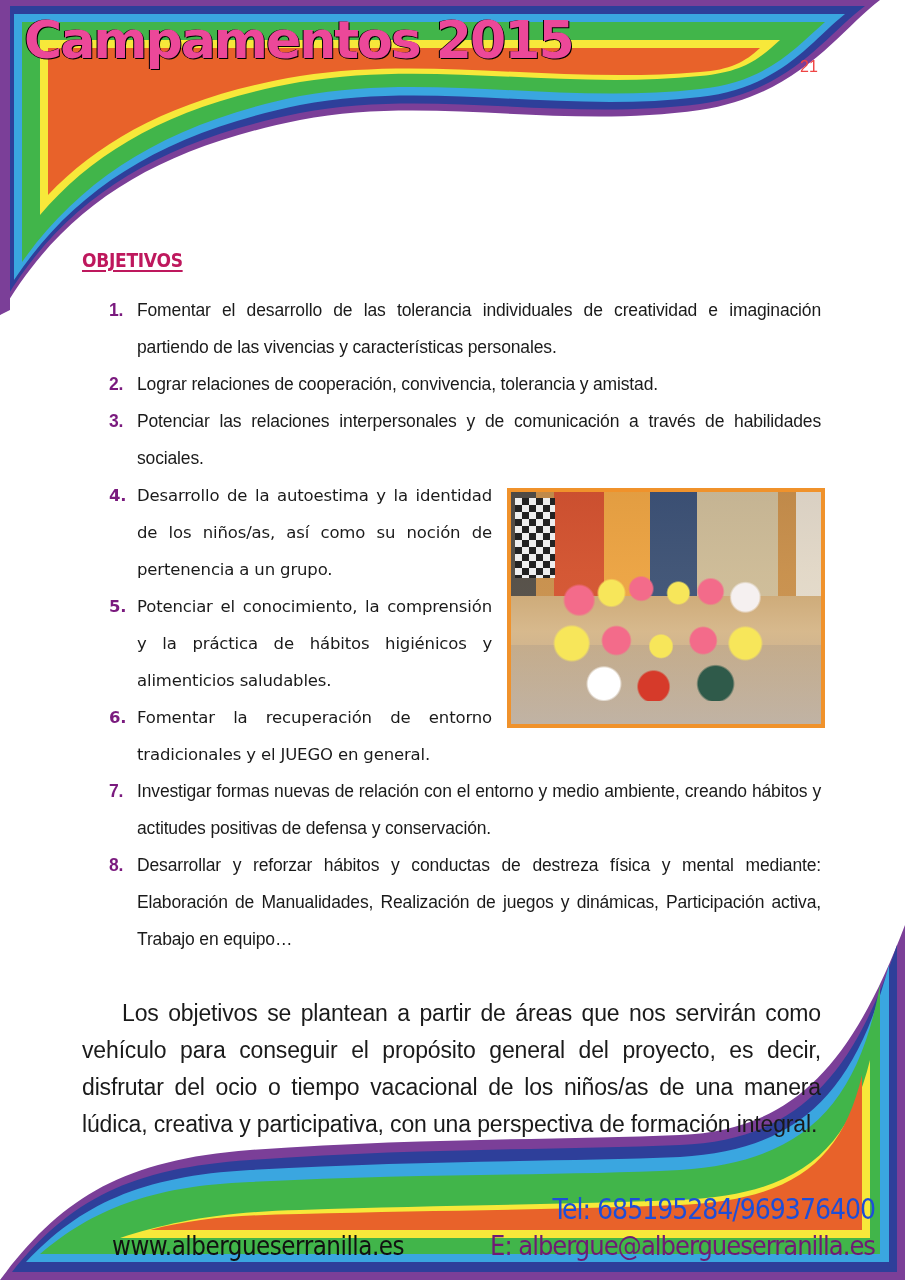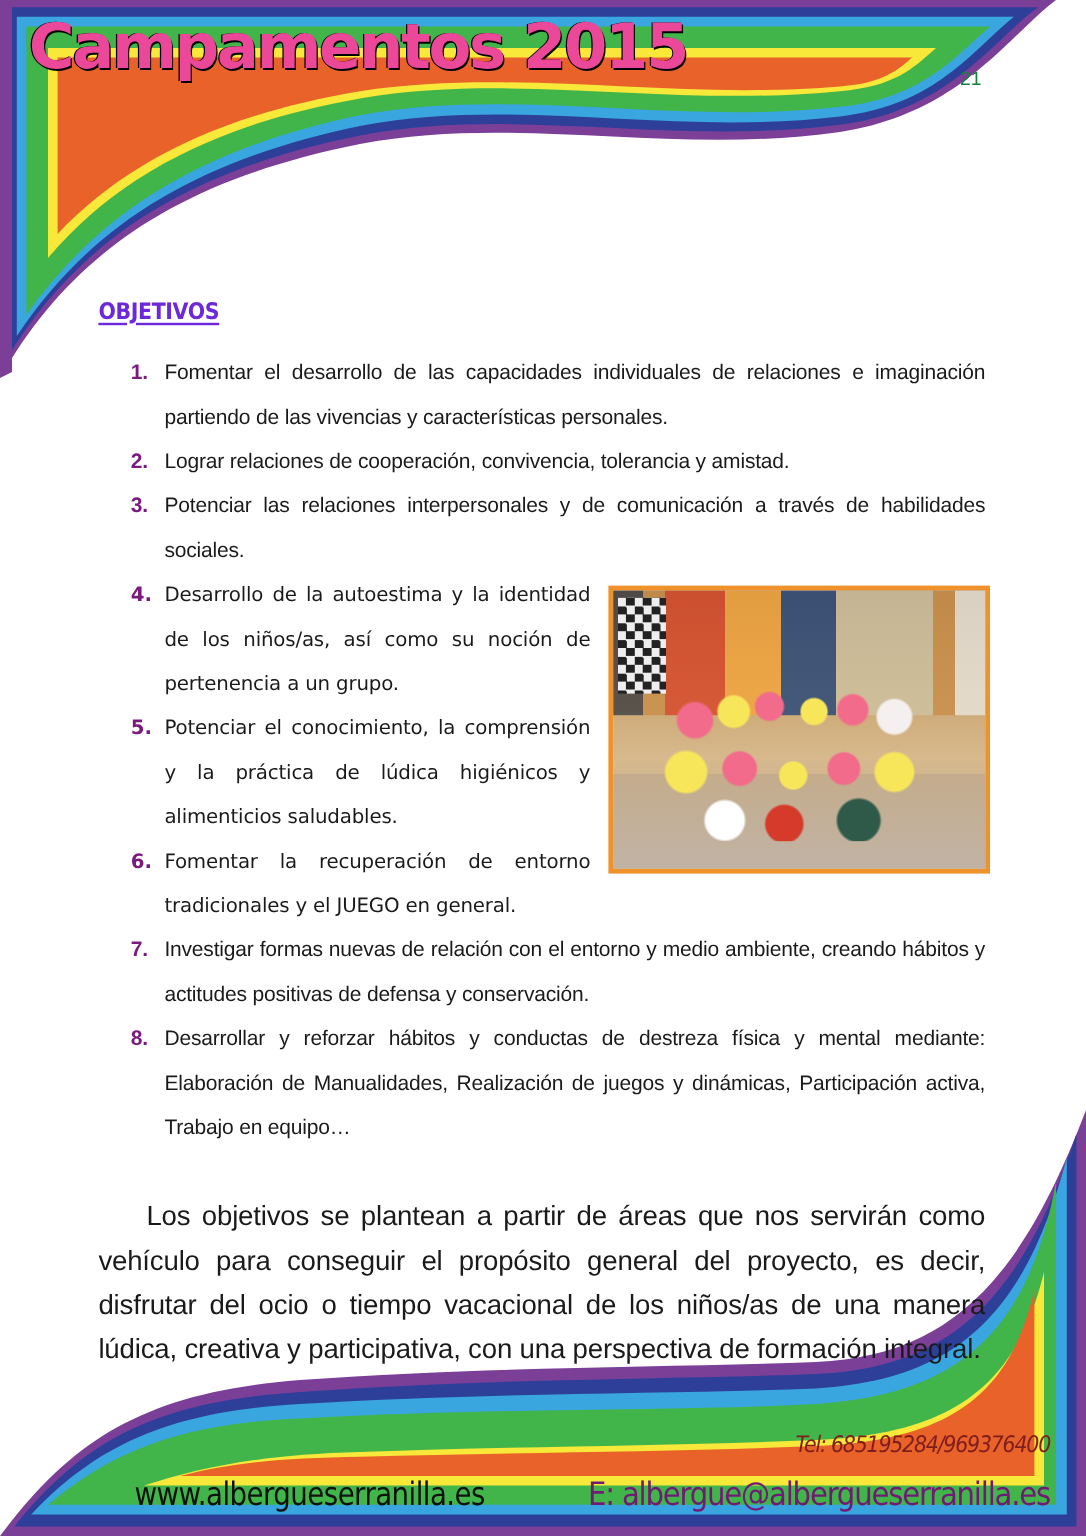--- a/index.html
+++ b/index.html
@@ -3,23 +3,23 @@
 <meta charset="utf-8">
 <style>
   html, body { margin: 0; padding: 0; }
   body { width: 905px; height: 1280px; position: relative; overflow: hidden; background: #ffffff;
          font-family: "DejaVu Sans", sans-serif; color: #1a1a1a; }
   .deco { position: absolute; left: 0; top: 0; width: 905px; height: 1280px; pointer-events: none; }
   .title { position: absolute; left: 24px; top: 14px; font-family: "DejaVu Sans", sans-serif; font-weight: bold;
            font-size: 52px; letter-spacing: -2px; color: #ec4899; line-height: 1;
            text-shadow: 1px 1px 0 #000, -1px 0 0 #000; }
   .page-num { position: absolute; left: 800px; top: 58px; font-family: "Liberation Sans", sans-serif;
-              font-size: 16px; color: #15803d; }
+              font-size: 16px; color: #ef4444; }
   .heading { position: absolute; left: 82px; top: 249px; font-family: "DejaVu Sans Condensed", "DejaVu Sans", sans-serif;
-             font-weight: bold; font-size: 19px; color: #6d28d9; text-decoration: underline; text-underline-offset: 3px;
+             font-weight: bold; font-size: 19px; color: #be185d; text-decoration: underline; text-underline-offset: 3px;
              text-decoration-thickness: 2px; letter-spacing: -0.3px; }
   .list { position: absolute; left: 0; top: 0; width: 905px; }
   .item { position: absolute; left: 109px; font-size: 17.5px; line-height: 37px; }
   .num { position: absolute; left: 0; top: 0; color: #7a1a7e; font-weight: bold; }
   .txt { display: block; margin-left: 28px; text-align: justify; }
   .cond { font-family: "Liberation Sans Narrow", "Liberation Sans", sans-serif; letter-spacing: -0.15px; }
   .photo { position: absolute; left: 507px; top: 488px; width: 310px; height: 232px; border: 4px solid #f0922b;
            overflow: hidden; background: linear-gradient(180deg, #8c6a4a 0%, #c9a36e 35%, #d7b98d 60%, #b7a493 100%); }
   .photo .wall { position:absolute; left:0; top:0; width:100%; height:45%;
                  background: linear-gradient(90deg,#444 0 8%, #c98f4a 8% 14%, #d64b2b 14% 30%, #f2a640 30% 45%, #2c4a7a 45% 60%, #cfc1a0 60% 86%, #c98f4a 86% 92%, #e7e2d8 92% 100%); opacity:.85; }
@@ -42,21 +42,21 @@
                    radial-gradient(circle at 45% 90%, #d63a2a 0 8%, transparent 9%),
                    radial-gradient(circle at 70% 88%, #2f5a4a 0 8%, transparent 9%);
                    }
   .photo .steps { position:absolute; left:0; bottom:0; width:100%; height:34%;
                   background: linear-gradient(180deg,#b9a48a 0%, #c8bfb2 100%); opacity:.55; }
   .para { position: absolute; left: 82px; top: 995px; width: 739px; font-size: 23px; line-height: 37px;
           text-align: justify; text-indent: 40px; }
   .footer-web { position: absolute; left: 112px; top: 1230px; font-family: "DejaVu Sans Condensed", "DejaVu Sans", sans-serif;
                 font-size: 27px; color: #111; letter-spacing: -0.5px; transform: scaleX(0.95); transform-origin: left; }
   .footer-tel { position: absolute; right: 30px; top: 1193px; font-family: "DejaVu Sans Condensed", "DejaVu Sans", sans-serif;
-                font-size: 19px; color: #7f1d1d; letter-spacing: -1px; font-style: italic; }
+                font-size: 28px; color: #1d4ed8; letter-spacing: -1px; }
   .footer-mail { position: absolute; right: 30px; top: 1230px; font-family: "DejaVu Sans Condensed", "DejaVu Sans", sans-serif;
                  font-size: 27px; color: #701a75; letter-spacing: -1px; }
 </style>
 </head>
 <body>
 
 <svg class="deco" viewBox="0 0 905 1280" xmlns="http://www.w3.org/2000/svg">
 
   <g>
     <path d="M0,0 L880,0 C840,30 800,95 700,110 C560,130 430,95 300,120 C150,150 60,210 0,315 Z" fill="#7b3f98"></path>
@@ -80,37 +80,37 @@
 </svg>
 
 <div class="title">Campamentos 2015</div>
 <div class="page-num">21</div>
 
 <div class="heading">OBJETIVOS</div>
 
 <div class="list cond">
   <div class="item" style="top:292px; width:712px;">
     <span class="num">1.</span>
-    <span class="txt">Fomentar el desarrollo de las capacidades individuales de relaciones e imaginación partiendo de las vivencias y características personales.</span>
+    <span class="txt">Fomentar el desarrollo de las tolerancia individuales de creatividad e imaginación partiendo de las vivencias y características personales.</span>
   </div>
   <div class="item" style="top:366px; width:712px;">
     <span class="num">2.</span>
     <span class="txt">Lograr relaciones de cooperación, convivencia, tolerancia y amistad.</span>
   </div>
   <div class="item" style="top:403px; width:712px;">
     <span class="num">3.</span>
     <span class="txt">Potenciar las relaciones interpersonales y de comunicación a través de habilidades sociales.</span>
   </div>
   <div class="item" style="top:477px; width:383px; font-family:'DejaVu Sans', sans-serif; font-size:16.5px;">
     <span class="num">4.</span>
     <span class="txt">Desarrollo de la autoestima y la identidad de los niños/as, así como su noción de pertenencia a un grupo.</span>
   </div>
   <div class="item" style="top:588px; width:383px; font-family:'DejaVu Sans', sans-serif; font-size:16.5px;">
     <span class="num">5.</span>
-    <span class="txt">Potenciar el conocimiento, la comprensión y la práctica de lúdica higiénicos y alimenticios saludables.</span>
+    <span class="txt">Potenciar el conocimiento, la comprensión y la práctica de hábitos higiénicos y alimenticios saludables.</span>
   </div>
   <div class="item" style="top:699px; width:383px; font-family:'DejaVu Sans', sans-serif; font-size:16.5px;">
     <span class="num">6.</span>
     <span class="txt">Fomentar la recuperación de entorno tradicionales y el JUEGO en general.</span>
   </div>
   <div class="item" style="top:773px; width:712px;">
     <span class="num">7.</span>
     <span class="txt">Investigar formas nuevas de relación con el entorno y medio ambiente, creando hábitos y actitudes positivas de defensa y conservación.</span>
   </div>
   <div class="item" style="top:847px; width:712px;">

